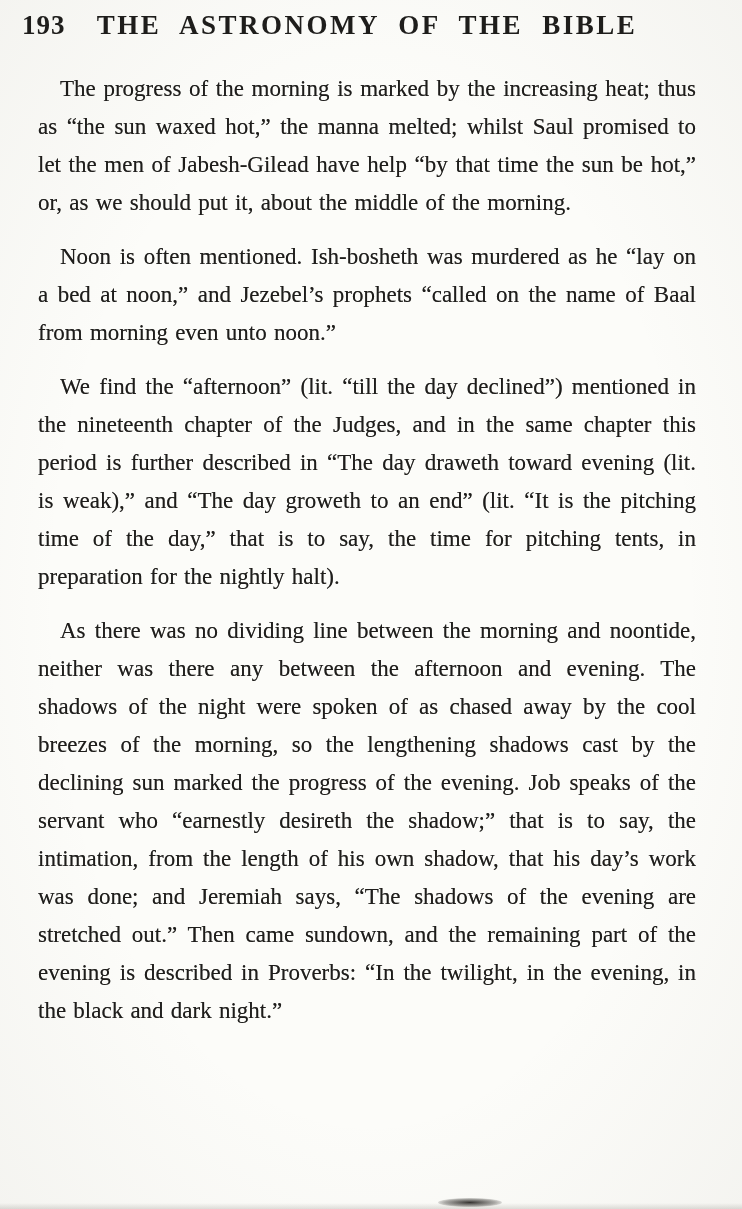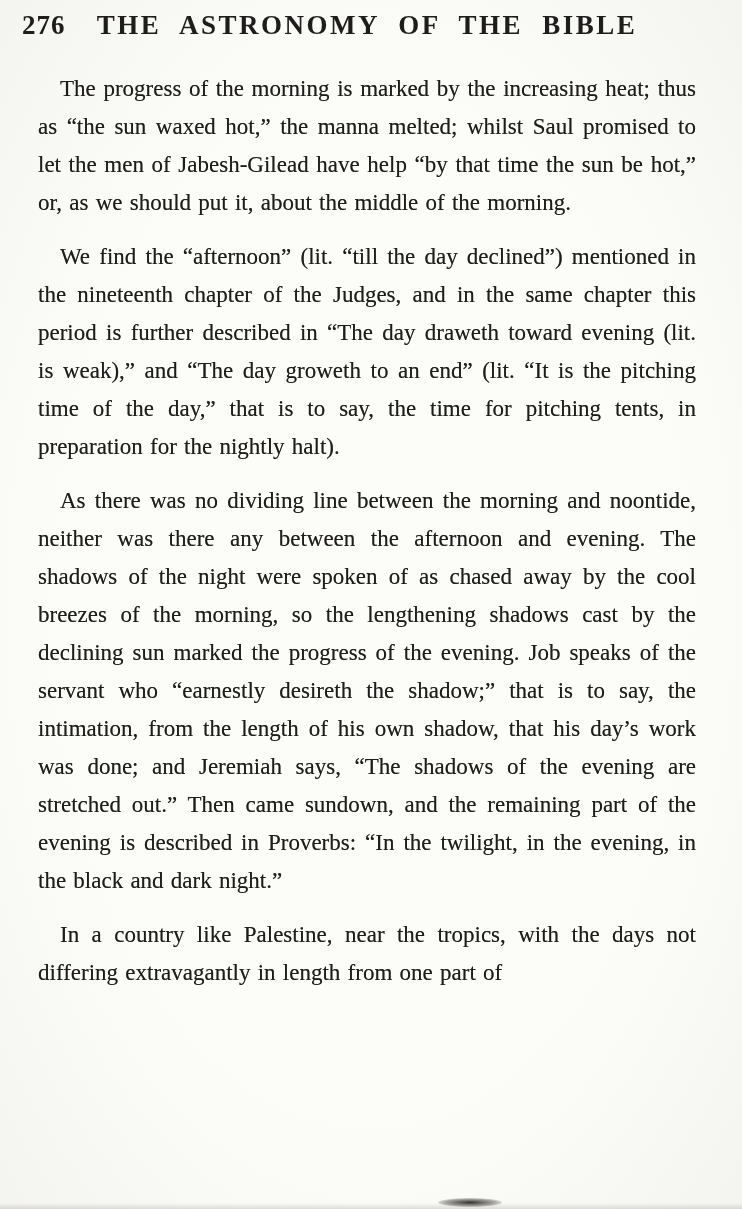--- a/index.html
+++ b/index.html
@@ -76,27 +76,27 @@
     height: 6px;
     background: linear-gradient(to top, rgba(90,85,75,0.18), rgba(90,85,75,0));
   }
 </style>
 </head>
 <body>
 
 <div class="page">
 
   <header class="running-head">
-    <span class="folio">276</span>
+    <span class="folio">193</span>
     <span class="head-title">THE ASTRONOMY OF THE BIBLE</span>
   </header>
 
   <main class="text-block">
     <p>The progress of the morning is marked by the increasing heat; thus as “the sun waxed hot,” the manna melted; whilst Saul promised to let the men of Jabesh-Gilead have help “by that time the sun be hot,” or, as we should put it, about the middle of the morning.</p>
+    <p>Noon is often mentioned.  Ish-bosheth was murdered as he “lay on a bed at noon,” and Jezebel’s prophets “called on the name of Baal from morning even unto noon.”</p>
     <p>We find the “afternoon” (lit. “till the day declined”) mentioned in the nineteenth chapter of the Judges, and in the same chapter this period is further described in “The day draweth toward evening (lit. is weak),” and “The day groweth to an end” (lit. “It is the pitching time of the day,” that is to say, the time for pitching tents, in preparation for the nightly halt).</p>
     <p>As there was no dividing line between the morning and noontide, neither was there any between the afternoon and evening.  The shadows of the night were spoken of as chased away by the cool breezes of the morning, so the lengthening shadows cast by the declining sun marked the progress of the evening.  Job speaks of the servant who “earnestly desireth the shadow;” that is to say, the intimation, from the length of his own shadow, that his day’s work was done; and Jeremiah says, “The shadows of the evening are stretched out.”  Then came sundown, and the remaining part of the evening is described in Proverbs: “In the twilight, in the evening, in the black and dark night.”</p>
-    <p>In a country like Palestine, near the tropics, with the days not differing extravagantly in length from one part of</p>
   </main>
 
   <div class="scan-smudge"></div>
   <div class="scan-edge"></div>
 
 </div>
 
 </body></html>

